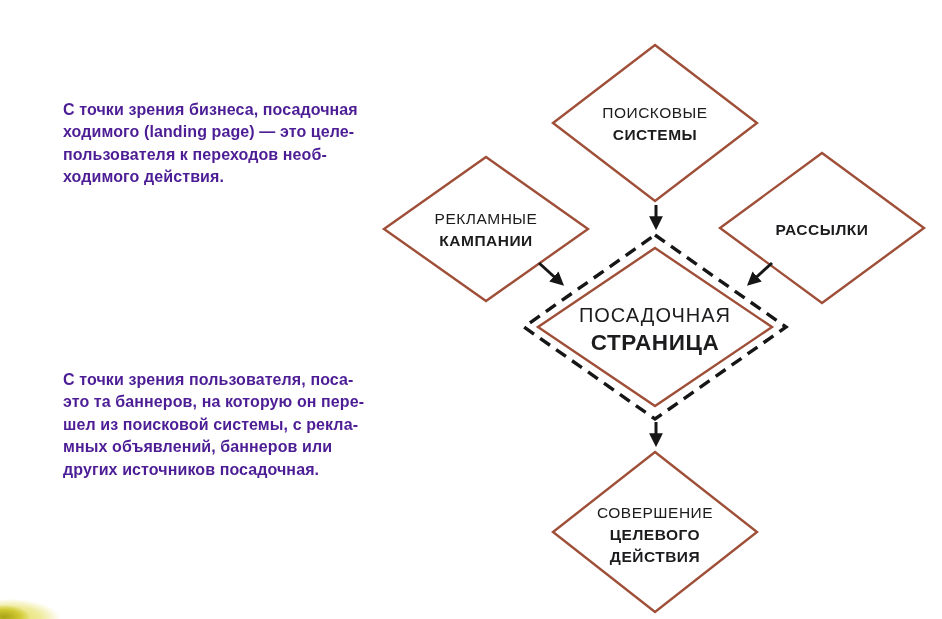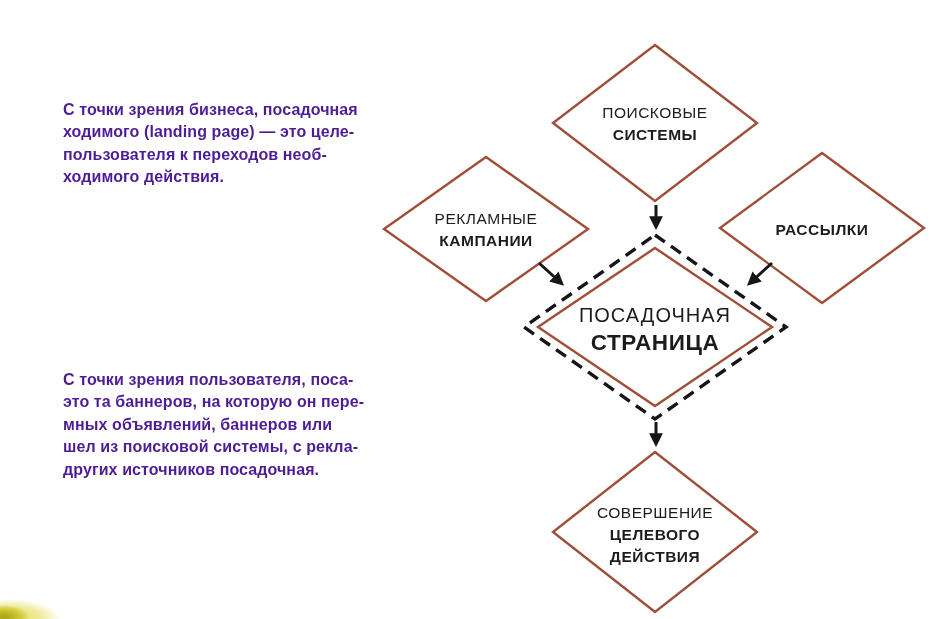--- a/index.html
+++ b/index.html
@@ -42,22 +42,22 @@
 <div class="intro" id="intro-business">
   <span class="ln">С точки зрения бизнеса, посадочная</span>
   <span class="ln">ходимого (landing page) — это целе-</span>
   <span class="ln">пользователя к переходов необ-</span>
   <span class="ln">ходимого действия.</span>
 </div>
 
 <div class="intro" id="intro-user">
   <span class="ln">С точки зрения пользователя, поса-</span>
   <span class="ln">это та баннеров, на которую он пере-</span>
+  <span class="ln">шел из поисковой системы, с рекла-</span>
   <span class="ln">мных объявлений, баннеров или</span>
-  <span class="ln">шел из поисковой системы, с рекла-</span>
   <span class="ln">других источников посадочная.</span>
 </div>
 
 <svg class="diagram" width="942" height="619" viewBox="0 0 942 619">
   <defs>
     <marker id="ah" viewBox="0 0 10 10" refX="7" refY="5" markerWidth="4.6" markerHeight="4.6" orient="auto">
       <path d="M0,0 L10,5 L0,10 z" fill="#161616"></path>
     </marker>
   </defs>
 

